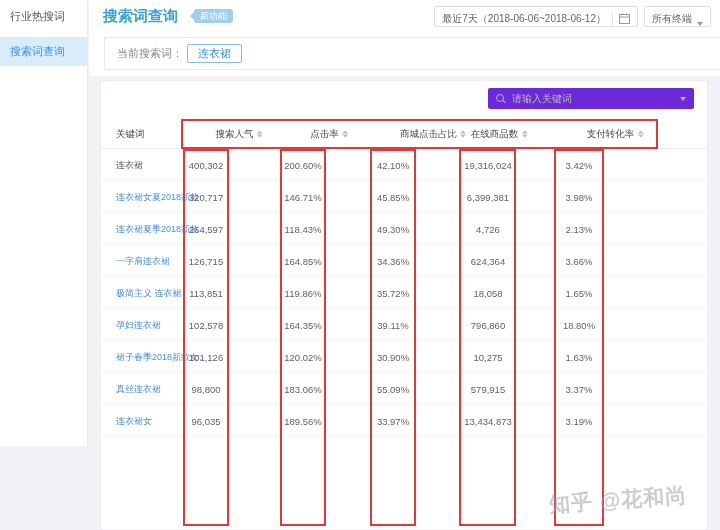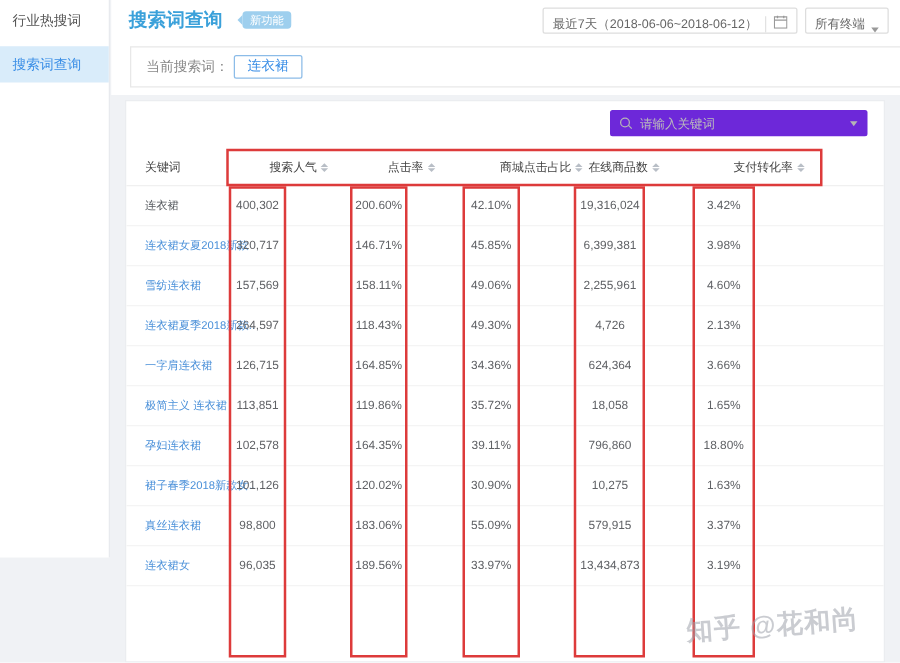--- a/index.html
+++ b/index.html
@@ -172,28 +172,20 @@
       </div>
       <div class="trow">
         <span class="cell-kw link">连衣裙女夏2018新款</span>
         <span class="cell-val c0">320,717</span>
         <span class="cell-val c1">146.71%</span>
         <span class="cell-val c2">45.85%</span>
         <span class="cell-val c3">6,399,381</span>
         <span class="cell-val c4">3.98%</span>
       </div>
       <div class="trow">
-        <span class="cell-kw link">雪纺连衣裙</span>
-        <span class="cell-val c0">157,569</span>
-        <span class="cell-val c1">158.11%</span>
-        <span class="cell-val c2">49.06%</span>
-        <span class="cell-val c3">2,255,961</span>
-        <span class="cell-val c4">4.60%</span>
-      </div>
-      <div class="trow">
         <span class="cell-kw link">连衣裙夏季2018新款...</span>
         <span class="cell-val c0">264,597</span>
         <span class="cell-val c1">118.43%</span>
         <span class="cell-val c2">49.30%</span>
         <span class="cell-val c3">4,726</span>
         <span class="cell-val c4">2.13%</span>
       </div>
       <div class="trow">
         <span class="cell-kw link">一字肩连衣裙</span>
         <span class="cell-val c0">126,715</span>

